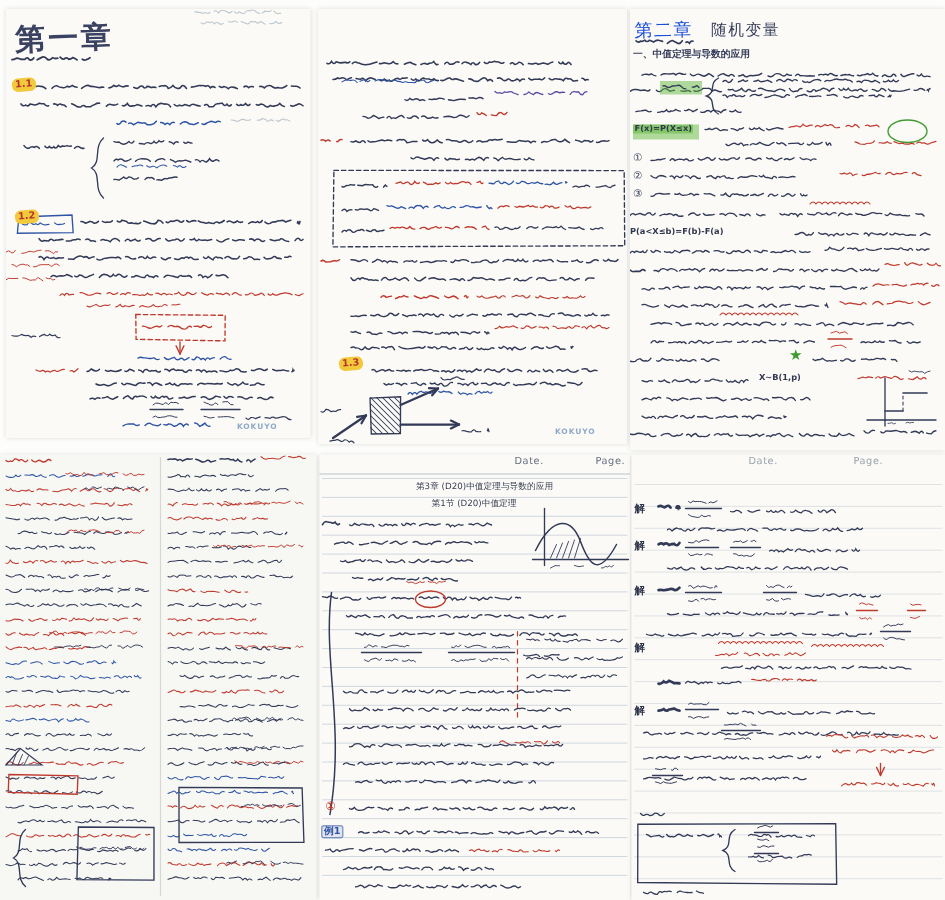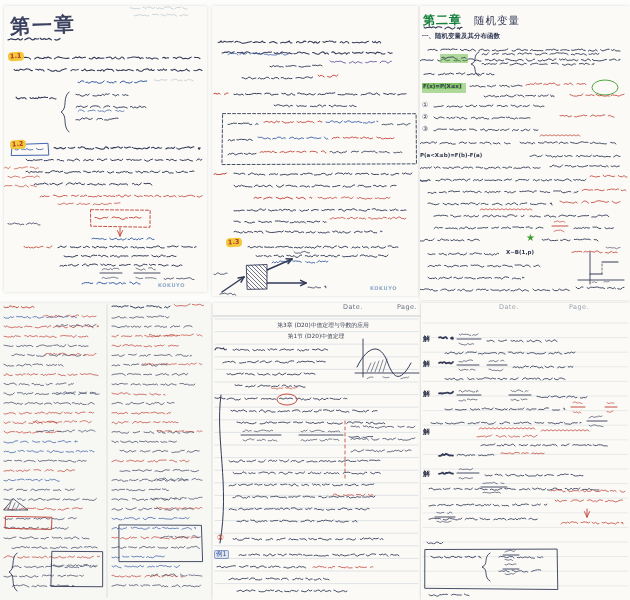--- a/index.html
+++ b/index.html
@@ -4,32 +4,32 @@
 <style>
   html,body{margin:0;padding:0}
   body{width:630px;height:600px;background:#ffffff;font-family:"DejaVu Sans","Liberation Sans",sans-serif;position:relative;overflow:hidden}
   .stage{position:absolute;inset:0;background:#fdfdfc}
   .page{position:absolute;background:#fbfaf6;box-shadow:0 0 3px rgba(90,90,80,.20)}
   .page svg.ink{position:absolute;left:0;top:0}
   .ov{position:absolute;line-height:1.1;white-space:nowrap}
   .badge{background:#f3c93c;color:#b5342c;font-size:6.5px;font-weight:bold;padding:0 2px;border-radius:4px;transform:rotate(-4deg);line-height:9px}
   .brand{font-size:5px;color:#8ea9c9;letter-spacing:.6px;font-weight:bold}
   .t-big{font-size:20px;font-weight:bold;color:#3b4160;transform:rotate(-2deg);letter-spacing:2px}
-  .t-ch{font-size:12px;font-weight:bold;color:#15803d;transform:rotate(-1deg);letter-spacing:1px}
+  .t-ch{font-size:12px;font-weight:normal;color:#1d4ed8;transform:rotate(-1deg);letter-spacing:1px}
   .t-sub{font-size:10.5px;font-weight:normal;color:#343b58;letter-spacing:1px}
   .t-head{font-size:6.5px;color:#343b58;font-weight:bold}
   .formula{font-size:5.5px;color:#30384f;font-weight:bold}
   .hl-green{background:rgba(98,184,63,.55);padding:0 1px}
   .circ{font-size:7px;color:#343b58}
   .circ-red{font-size:8px;color:#bf3a2e;font-weight:bold}
   .star{font-size:10px;color:#3f9b2f}
   .datepage{font-size:6.5px;color:#667080;letter-spacing:.4px}
   .datepage.faint{color:#9aa3ae}
   .titleline{font-size:5.8px;color:#3a4055;text-align:center}
-  .ex-label{font-size:6.5px;color:#2e55a5;font-weight:normal;background:rgba(46,85,165,.12);border:0.5px solid rgba(46,85,165,.5);padding:0 1px;border-radius:2px}
+  .ex-label{font-size:6.5px;color:#2e55a5;font-weight:bold;background:rgba(46,85,165,.12);border:0.5px solid rgba(46,85,165,.5);padding:0 1px;border-radius:2px}
   .sol{font-size:7px;color:#2c3248;font-weight:bold}
 </style>
 </head>
 <body>
 
 <div class="stage">
 
   <section class="page" id="p1" style="left:4px;top:6px;width:203px;height:286px">
     <svg class="ink" id="ink1" width="203" height="286">
         <path d="M126.0 1.9Q127.7 1.9 129.3 2.3Q131.0 3.2 132.7 2.4Q134.3 3.4 136.0 2.3M138.7 1.5Q140.2 0.4 141.7 2.7Q143.2 0.4 144.7 1.0Q146.2 1.2 147.7 2.0Q149.2 3.3 150.7 1.6M152.2 1.8Q153.9 3.7 155.6 1.9Q157.3 3.4 159.0 2.8Q160.7 0.4 162.4 1.3Q164.1 0.2 165.8 1.1Q167.5 3.0 169.2 2.9M170.9 2.8Q172.4 1.1 173.9 1.5Q175.4 2.0 176.9 1.1M178.7 1.3Q179.8 3.2 180.9 3.1Q182.0 2.6 183.1 2.9" stroke="#b9c4cd" fill="none" stroke-width="0.7" stroke-linecap="round"></path>
@@ -200,21 +200,21 @@
         <path d="M182 268L182 256" stroke="#323a58" fill="none" stroke-width="0.7" stroke-linecap="round" stroke-dasharray="2 2"></path>
         <path d="M182 256L198 256" stroke="#323a58" fill="none" stroke-width="1.1" stroke-linecap="round"></path>
         <path d="M186.0 241.2Q187.8 242.9 189.5 241.4Q191.3 241.9 193.0 241.9Q194.8 241.1 196.5 242.9Q198.3 241.5 200.0 241.4" stroke="#323a58" fill="none" stroke-width="0.6" stroke-linecap="round"></path>
         <path d="M172.0 276.3Q173.3 276.2 174.5 275.8Q175.8 277.3 177.0 276.3" stroke="#323a58" fill="none" stroke-width="0.55" stroke-linecap="round"></path>
         <path d="M184.0 275.9Q185.3 275.0 186.5 276.0Q187.8 275.5 189.0 275.6" stroke="#323a58" fill="none" stroke-width="0.55" stroke-linecap="round"></path>
         <path d="M0.0 283.3Q1.7 283.8 3.5 283.6Q5.2 282.4 6.9 283.0Q8.6 282.8 10.4 284.0Q12.1 282.3 13.8 284.8Q15.5 285.4 17.3 284.6M20.8 284.3Q22.6 282.9 24.4 283.1Q26.1 282.5 27.9 284.6Q29.7 285.3 31.4 284.1Q33.2 285.1 35.0 283.2M37.7 284.0Q39.3 282.6 40.8 285.0Q42.3 283.3 43.8 283.0Q45.4 285.3 46.9 285.0Q48.4 284.7 49.9 285.1Q51.5 285.3 53.0 283.7M56.2 284.1Q57.7 282.8 59.2 283.2Q60.7 284.7 62.3 283.2Q63.8 283.8 65.3 283.1Q66.8 285.6 68.3 284.3M70.7 283.3Q72.3 284.6 73.8 284.3Q75.3 283.9 76.9 284.2Q78.4 283.3 80.0 285.2Q81.5 284.1 83.1 284.0Q84.6 282.6 86.2 284.9Q87.7 284.1 89.3 283.4M90.9 284.7Q92.3 283.9 93.8 285.1Q95.3 283.3 96.8 284.1Q98.2 282.9 99.7 282.9Q101.2 284.8 102.6 285.1Q104.1 283.8 105.6 283.7Q107.1 284.7 108.5 285.1M112.9 283.0Q114.6 285.3 116.3 284.6Q117.9 282.3 119.6 284.1Q121.3 285.4 122.9 283.7Q124.6 283.5 126.3 284.4Q128.0 284.0 129.6 284.6M132.7 283.3Q134.4 285.2 136.0 284.6Q137.7 285.7 139.4 282.9Q141.0 284.7 142.7 284.3Q144.3 284.1 146.0 283.0Q147.6 284.1 149.3 284.6" stroke="#323a58" fill="none" stroke-width="0.9" stroke-linecap="round"></path>
         <path d="M156.0 281.2Q157.7 283.4 159.5 282.5Q161.2 280.2 163.0 281.0M167.1 281.9Q168.8 283.5 170.6 281.2Q172.3 281.2 174.1 281.5Q175.8 281.0 177.6 281.0Q179.3 281.7 181.1 282.0Q182.8 281.1 184.6 282.5M187.4 282.2Q188.7 281.7 190.1 281.5Q191.5 281.9 192.9 282.8Q194.2 280.3 195.6 282.6M197.7 282.7Q199.2 283.2 200.8 283.2Q202.4 281.1 204.0 281.2" stroke="#323a58" fill="none" stroke-width="0.9" stroke-linecap="round"></path>
       </svg>
     <span class="ov t-ch" style="left:3px;top:8px">第二章</span>
     <span class="ov t-sub" style="left:54px;top:9px">随机变量</span>
-    <span class="ov t-head" style="left:2px;top:27px">一、随机变量及其分布函数</span>
+    <span class="ov t-head" style="left:2px;top:27px">一、中值定理与导数的应用</span>
     <span class="ov formula hl-green" style="left:2px;top:77px">F(x)=P(X≤x)</span>
     <span class="ov circ" style="left:2px;top:96px">①</span>
     <span class="ov circ" style="left:2px;top:108px">②</span>
     <span class="ov circ" style="left:2px;top:120px">③</span>
     <span class="ov formula" style="left:0px;top:146px">P(a&lt;X≤b)=F(b)-F(a)</span>
     <span class="ov star" style="left:106px;top:226px">★</span>
     <span class="ov formula" style="left:86px;top:243px">X~B(1,p)</span>
   </section>
 
   <section class="page" id="p4" style="left:0px;top:303px;width:211px;height:297px;background:#f7f7f4">

